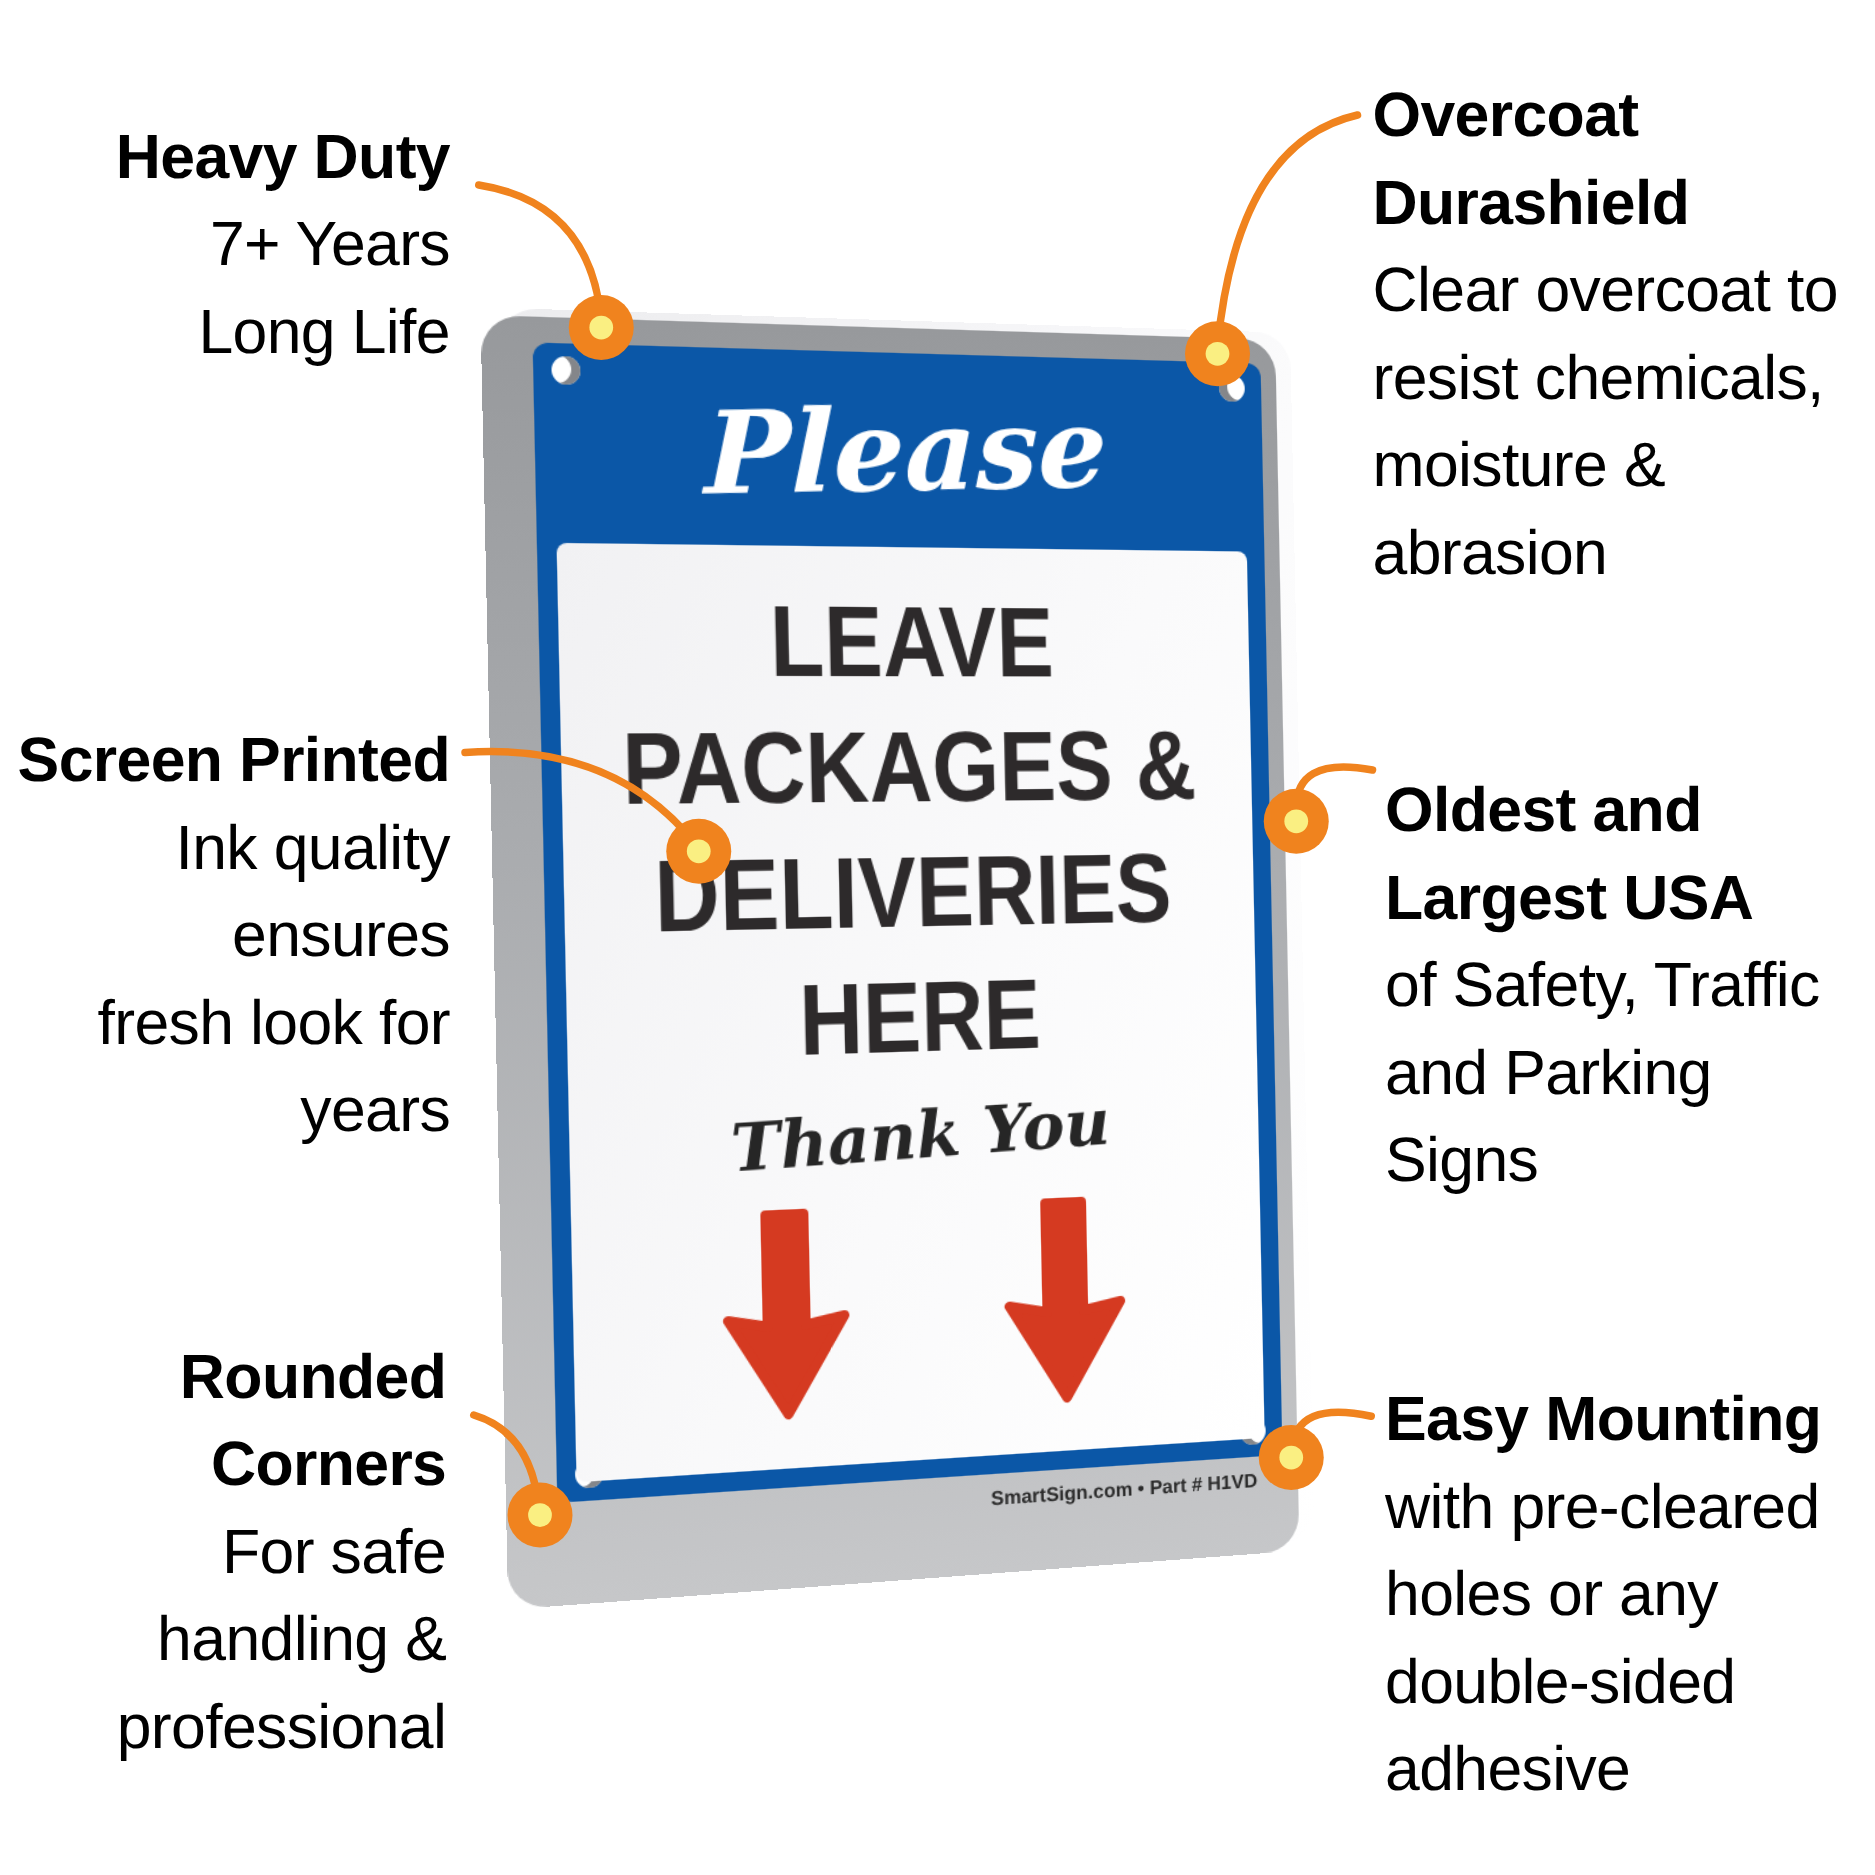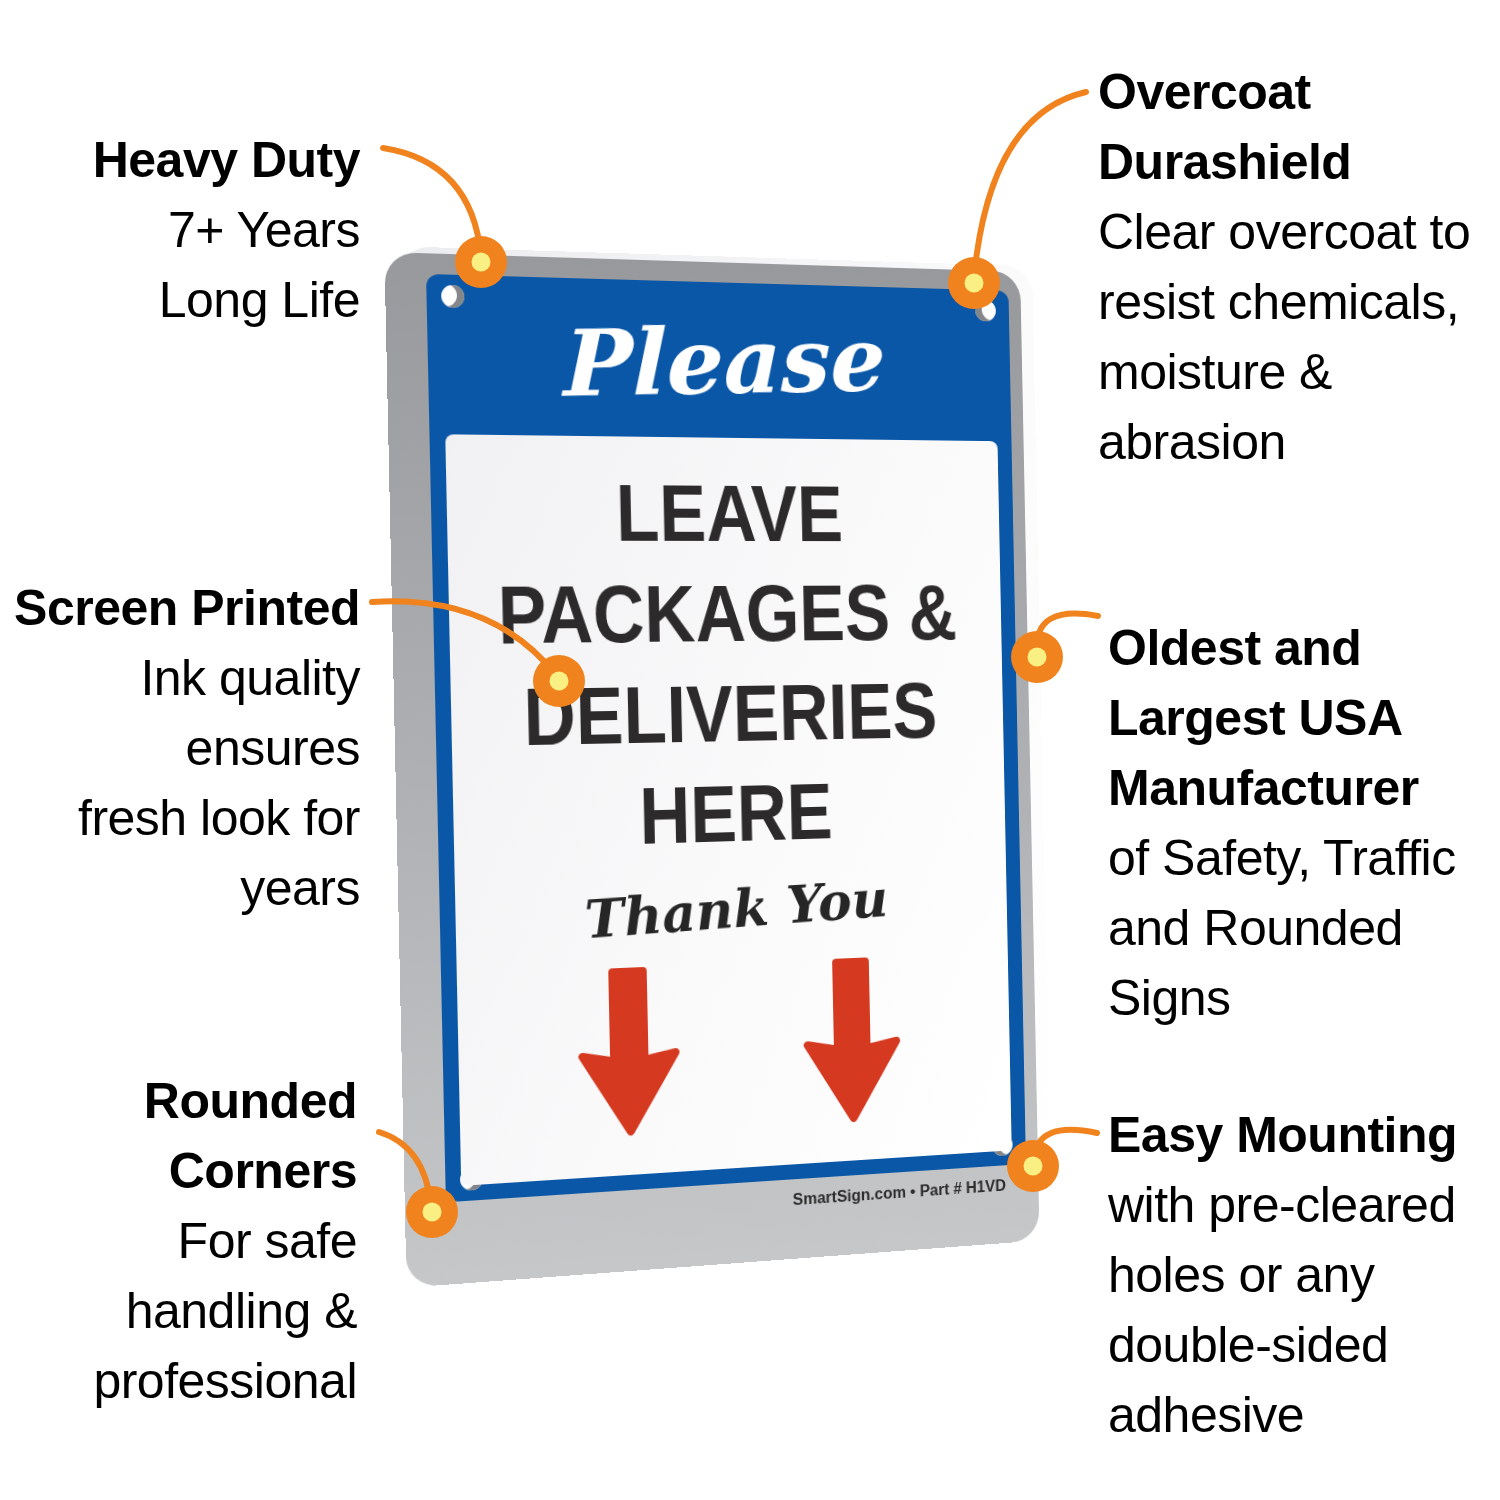--- a/index.html
+++ b/index.html
@@ -202,21 +202,21 @@
     <g>
       <circle class="marker-outer" cx="432" cy="1212" r="26"></circle>
       <circle class="marker-inner" cx="432" cy="1212" r="9.5"></circle>
     </g>
     <g>
       <circle class="marker-outer" cx="1033" cy="1166" r="26"></circle>
       <circle class="marker-inner" cx="1033" cy="1166" r="9.5"></circle>
     </g>
   </svg>
 
-  <div class="callout align-right" style="top:90px; right:1140px;margin-top:35px;">
+  <div class="callout align-right" style="top:90px; right:1140px;">
     <div class="c-title">Heavy Duty</div>
     <div class="c-line">7+ Years</div>
     <div class="c-line">Long Life</div>
   </div>
 
   <div class="callout align-left" style="top:57px; left:1098px;">
     <div class="c-title">Overcoat</div>
     <div class="c-title">Durashield</div>
     <div class="c-line">Clear overcoat to</div>
     <div class="c-line">resist chemicals,</div>
@@ -228,23 +228,22 @@
     <div class="c-title">Screen Printed</div>
     <div class="c-line">Ink quality</div>
     <div class="c-line">ensures</div>
     <div class="c-line">fresh look for</div>
     <div class="c-line">years</div>
   </div>
 
   <div class="callout align-left" style="top:573px; left:1108px;margin-top:40px;">
     <div class="c-title">Oldest and</div>
     <div class="c-title">Largest USA</div>
-    <div class="c-title">Manufacturer</div>
     <div class="c-line">of Safety, Traffic</div>
-    <div class="c-line">and Rounded</div>
+    <div class="c-line">and Parking</div>
     <div class="c-line">Signs</div>
   </div>
 
   <div class="callout align-right" style="top:1066px; right:1143px;">
     <div class="c-title">Rounded</div>
     <div class="c-title">Corners</div>
     <div class="c-line">For safe</div>
     <div class="c-line">handling &amp;</div>
     <div class="c-line">professional</div>
   </div>

